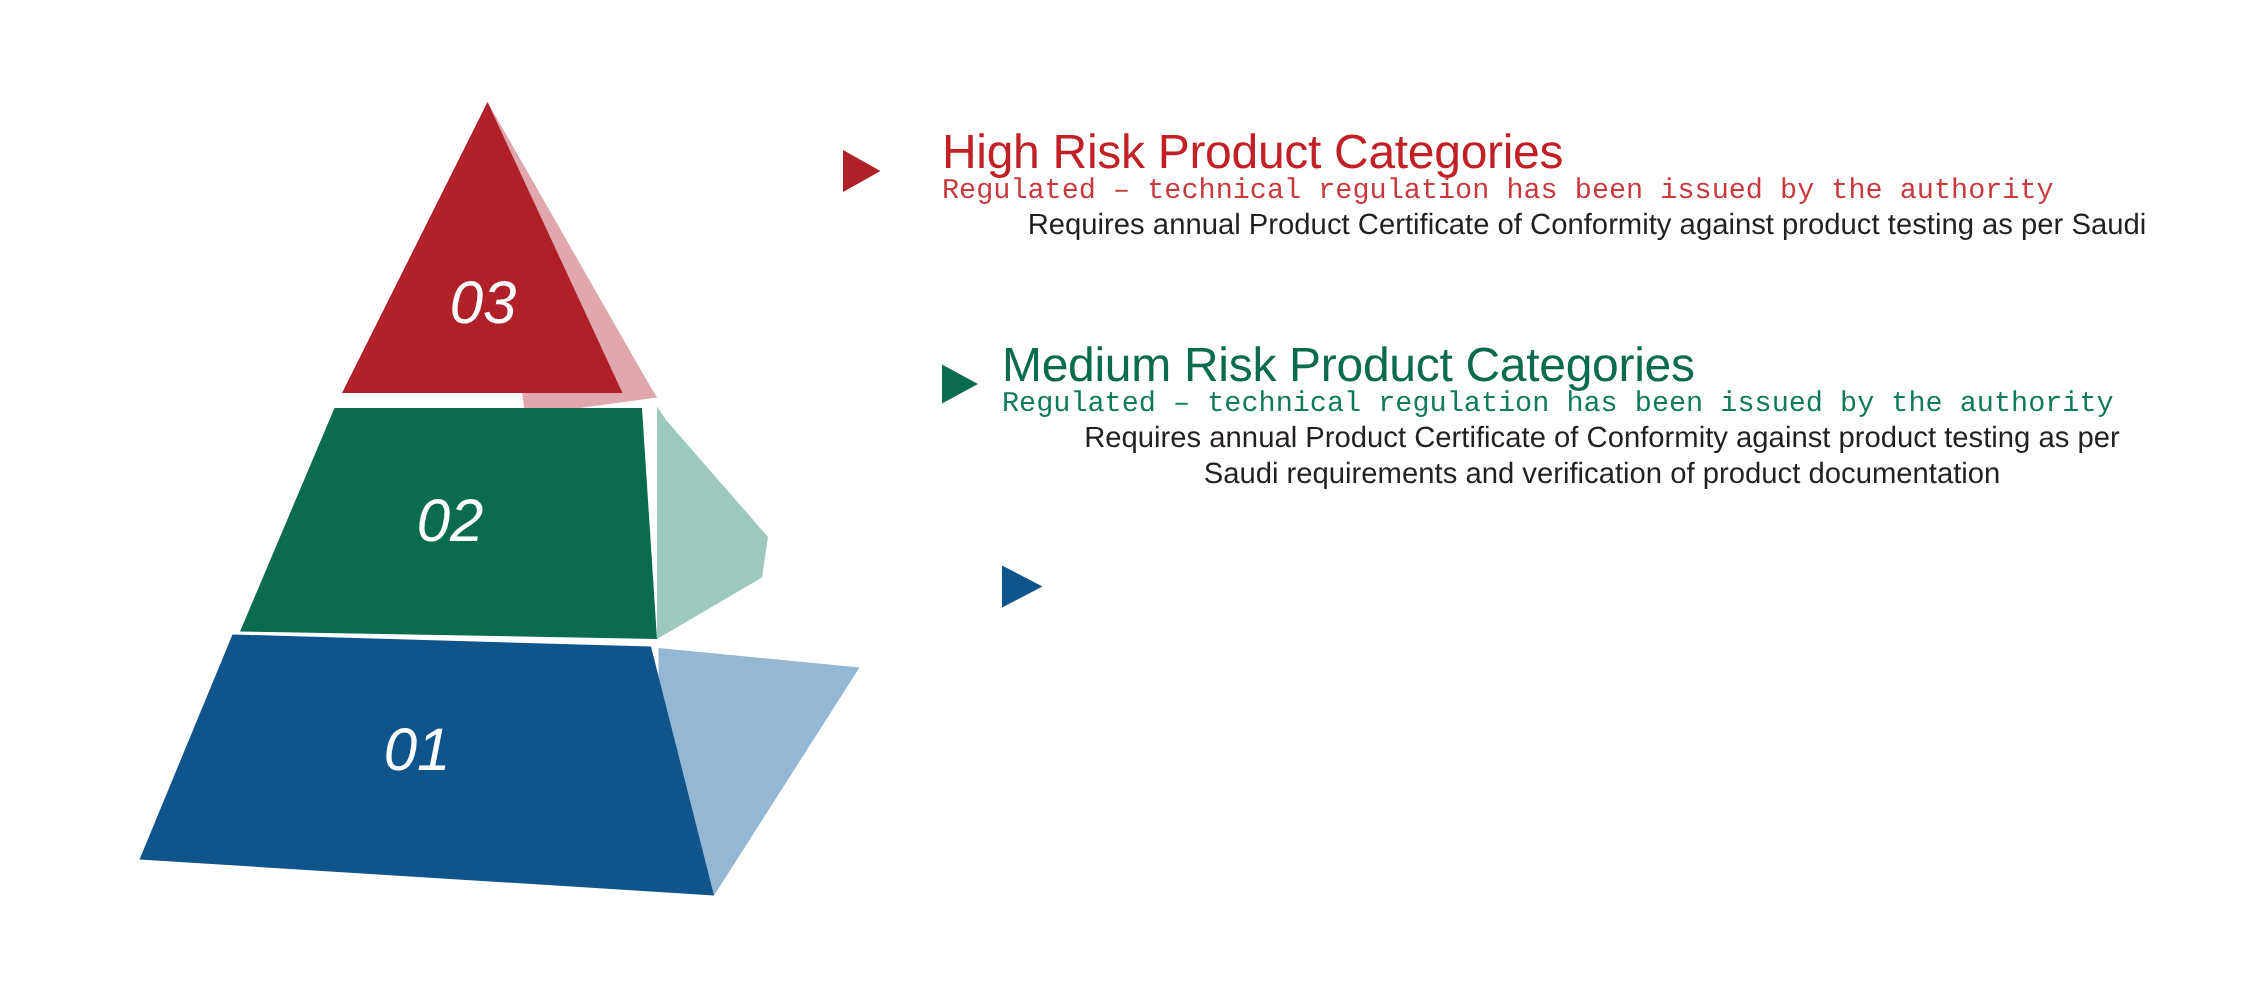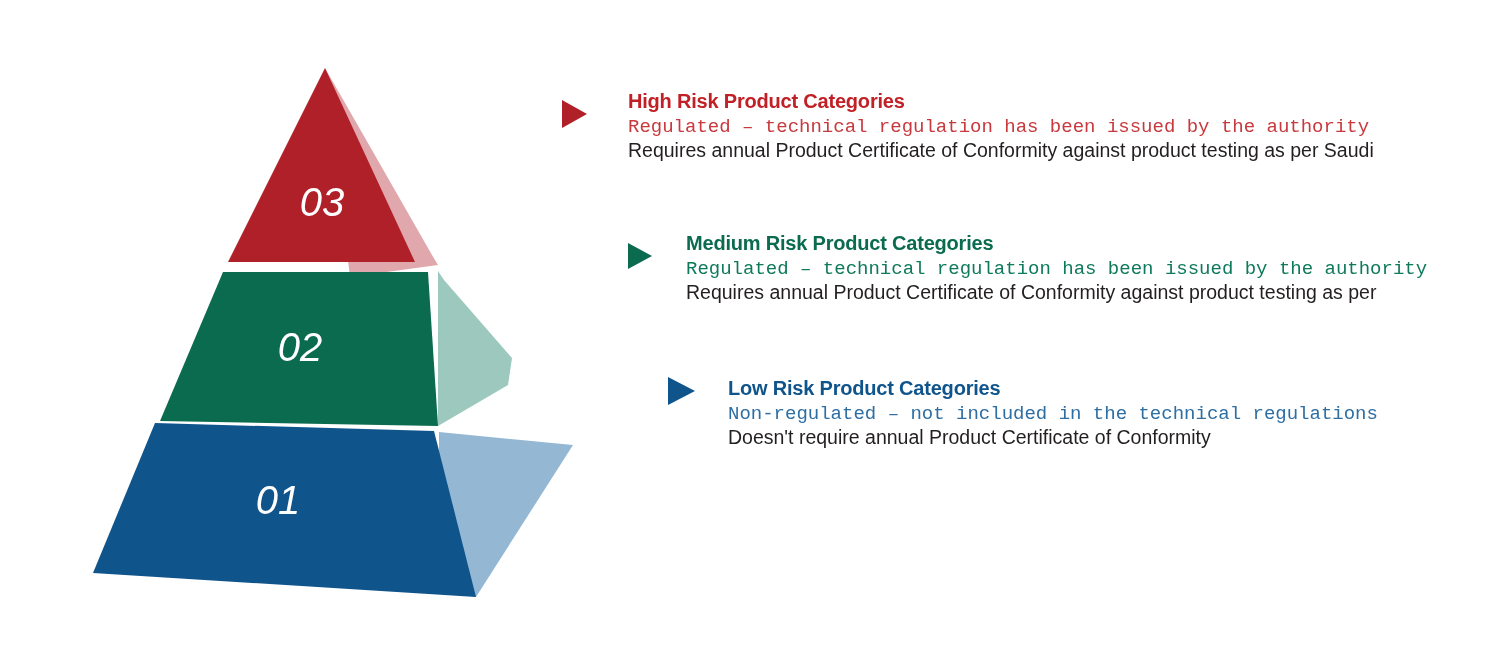--- a/index.html
+++ b/index.html
@@ -43,49 +43,50 @@
   .risk-arrow {
     position: absolute;
     width: 0;
     height: 0;
     border-style: solid;
     border-width: 14px 25px 14px 0;
     border-color: transparent transparent transparent transparent;
   }
   .risk-title {
     font-family: "Liberation Sans", sans-serif;
-    font-size: 20px;
-    font-weight: bold;
+    font-size: 32px;
+    font-weight: normal;
     line-height: 30px;
     letter-spacing: -0.2px;
     white-space: nowrap;
   }
   .risk-subtitle {
     font-family: Liberation Mono, monospace;
     font-size: 19px;
     font-weight: 400;
     line-height: 23px;
     white-space: nowrap;
   }
   .risk-body {
     font-family: "Liberation Sans", sans-serif;
     font-size: 19.5px;
     font-weight: 400;
     line-height: 23.5px;
     color: #231f20;
+    text-align: center;
   }
 
   
   #block-high { left: 628px; top: 86px; width: 860px; }
   #arrow-high { left: 562px; top: 100px; border-right-width: 0; border-left-width: 25px; border-left-color: #b02029; border-top-width: 14px; border-bottom-width: 14px; }
   #block-high .risk-title { color: #c02026; }
   #block-high .risk-subtitle { color: #c8393e; }
 
   
-  #block-medium { left: 686px; top: 228px; width: 800px; }
+  #block-medium { left: 668px; top: 228px; width: 800px; }
   #arrow-medium { left: 628px; top: 243px; border-right-width: 0; border-left-width: 24px; border-left-color: #0b6b4f; border-top-width: 13px; border-bottom-width: 13px; }
   #block-medium .risk-title { color: #0b6b4f; }
   #block-medium .risk-subtitle { color: #0f7a5b; }
 
   
   #block-low { left: 728px; top: 373px; width: 760px; }
   #arrow-low { left: 668px; top: 377px; border-right-width: 0; border-left-width: 27px; border-left-color: #10548c; border-top-width: 14px; border-bottom-width: 14px; }
   #block-low .risk-title { color: #10548c; }
   #block-low .risk-subtitle { color: #2d6ea3; }
 </style>
@@ -119,22 +120,18 @@
     <div class="risk-title">High Risk Product Categories</div>
     <div class="risk-subtitle">Regulated – technical regulation has been issued by the authority</div>
     <div class="risk-body">Requires annual Product Certificate of Conformity against product testing as per Saudi</div>
   </div>
 
   <div class="risk-arrow" id="arrow-medium"></div>
   <div class="risk-block" id="block-medium">
     <div class="risk-title">Medium Risk Product Categories</div>
     <div class="risk-subtitle">Regulated – technical regulation has been issued by the authority</div>
     <div class="risk-body">Requires annual Product Certificate of Conformity against product testing as per</div>
+    <div class="risk-body">Saudi requirements and verification of product documentation</div>
   </div>
 
   <div class="risk-arrow" id="arrow-low"></div>
-  <div class="risk-block" id="block-low">
-    <div class="risk-title">Low Risk Product Categories</div>
-    <div class="risk-subtitle">Non-regulated – not included in the technical regulations</div>
-    <div class="risk-body">Doesn't require annual Product Certificate of Conformity</div>
-  </div>
 
 </div>
 
 </body></html>

